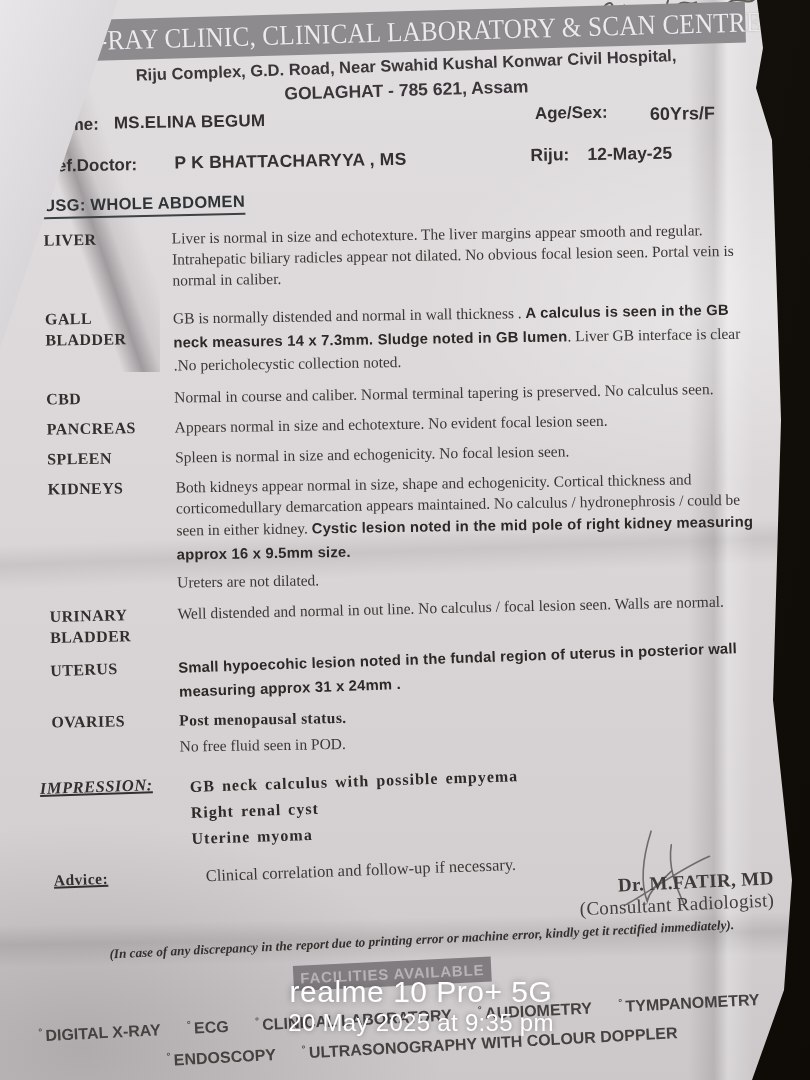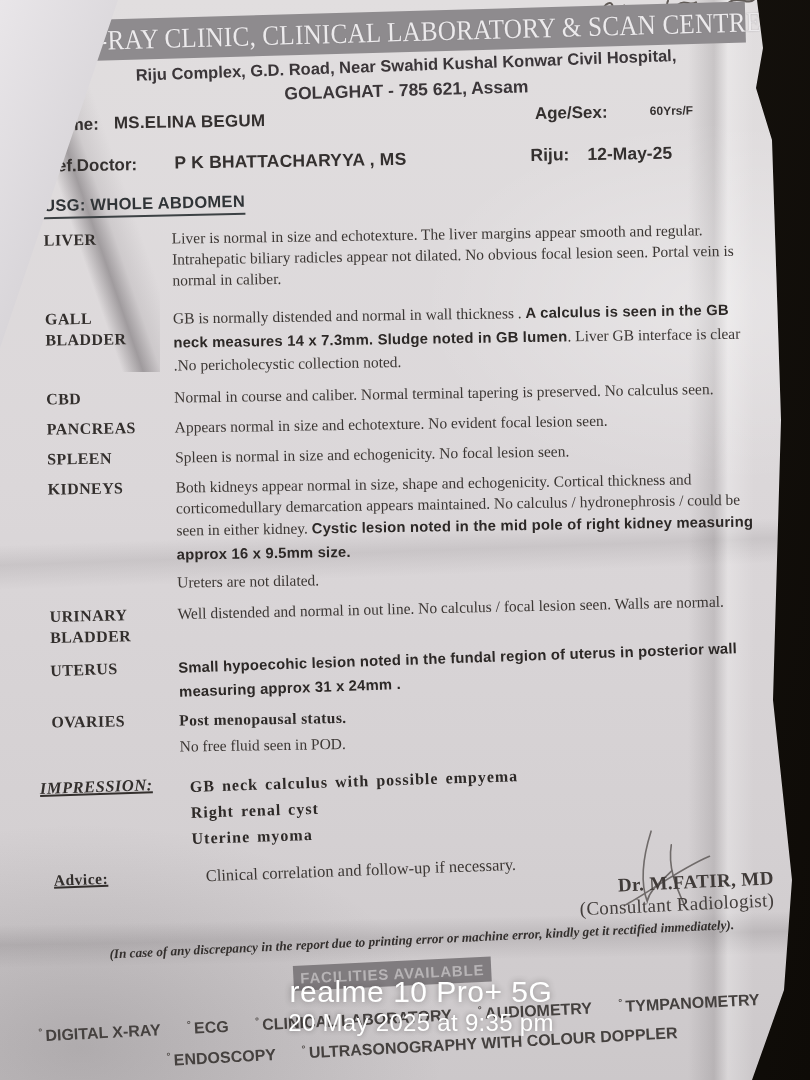--- a/index.html
+++ b/index.html
@@ -38,21 +38,21 @@
 
   .addr1{position:absolute;left:45px;top:56px;width:720px;text-align:center;
     font-family:"Liberation Sans",sans-serif;font-weight:700;font-size:16.5px;color:#3b3639;transform:rotate(-1.2deg);}
   .addr2{position:absolute;left:45px;top:80px;width:720px;text-align:center;
     font-family:"Liberation Sans",sans-serif;font-weight:700;font-size:17.5px;color:#3b3639;transform:rotate(-0.8deg);}
 
   .prow span{position:absolute;font-family:"Liberation Sans",sans-serif;font-weight:700;color:#34302f;white-space:nowrap;}
   .l-name{left:45px;top:110px;font-size:17px;}
   .v-name{left:112px;top:109px;font-size:17px;letter-spacing:.2px;}
   .l-age{left:533px;top:106px;font-size:17px;}
-  .v-age{left:648px;top:108px;font-size:12px;}
+  .v-age{left:648px;top:108px;font-size:18px;}
   .l-ref{left:42px;top:151px;font-size:17px;}
   .v-ref{left:172px;top:149px;font-size:17.5px;letter-spacing:.2px;}
   .l-date{left:528px;top:147px;font-size:17.5px;}
   .v-date{left:585px;top:147px;font-size:17.5px;}
 
   .usg{position:absolute;left:40px;top:190px;font-family:"Liberation Sans",sans-serif;font-weight:700;
     font-size:16.5px;color:#303437;letter-spacing:.3px;border-bottom:2px solid #3c4144;padding-bottom:2px;transform:rotate(-0.4deg);}
 
   .body-flow{position:absolute;left:0;top:224px;width:770px;}
   .section{display:flex;padding-left:40px;}

